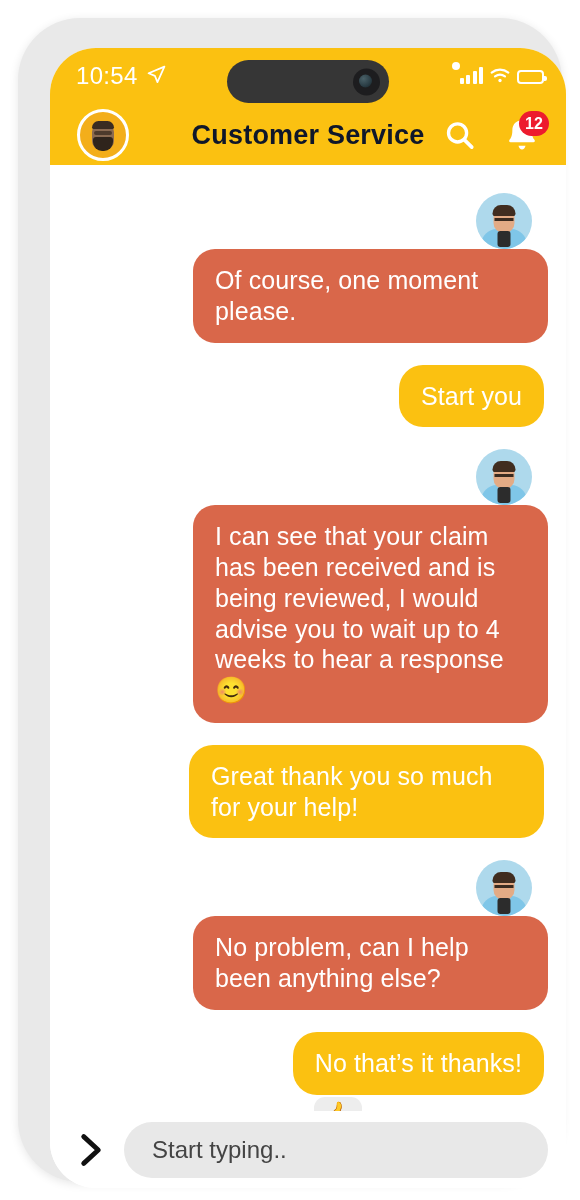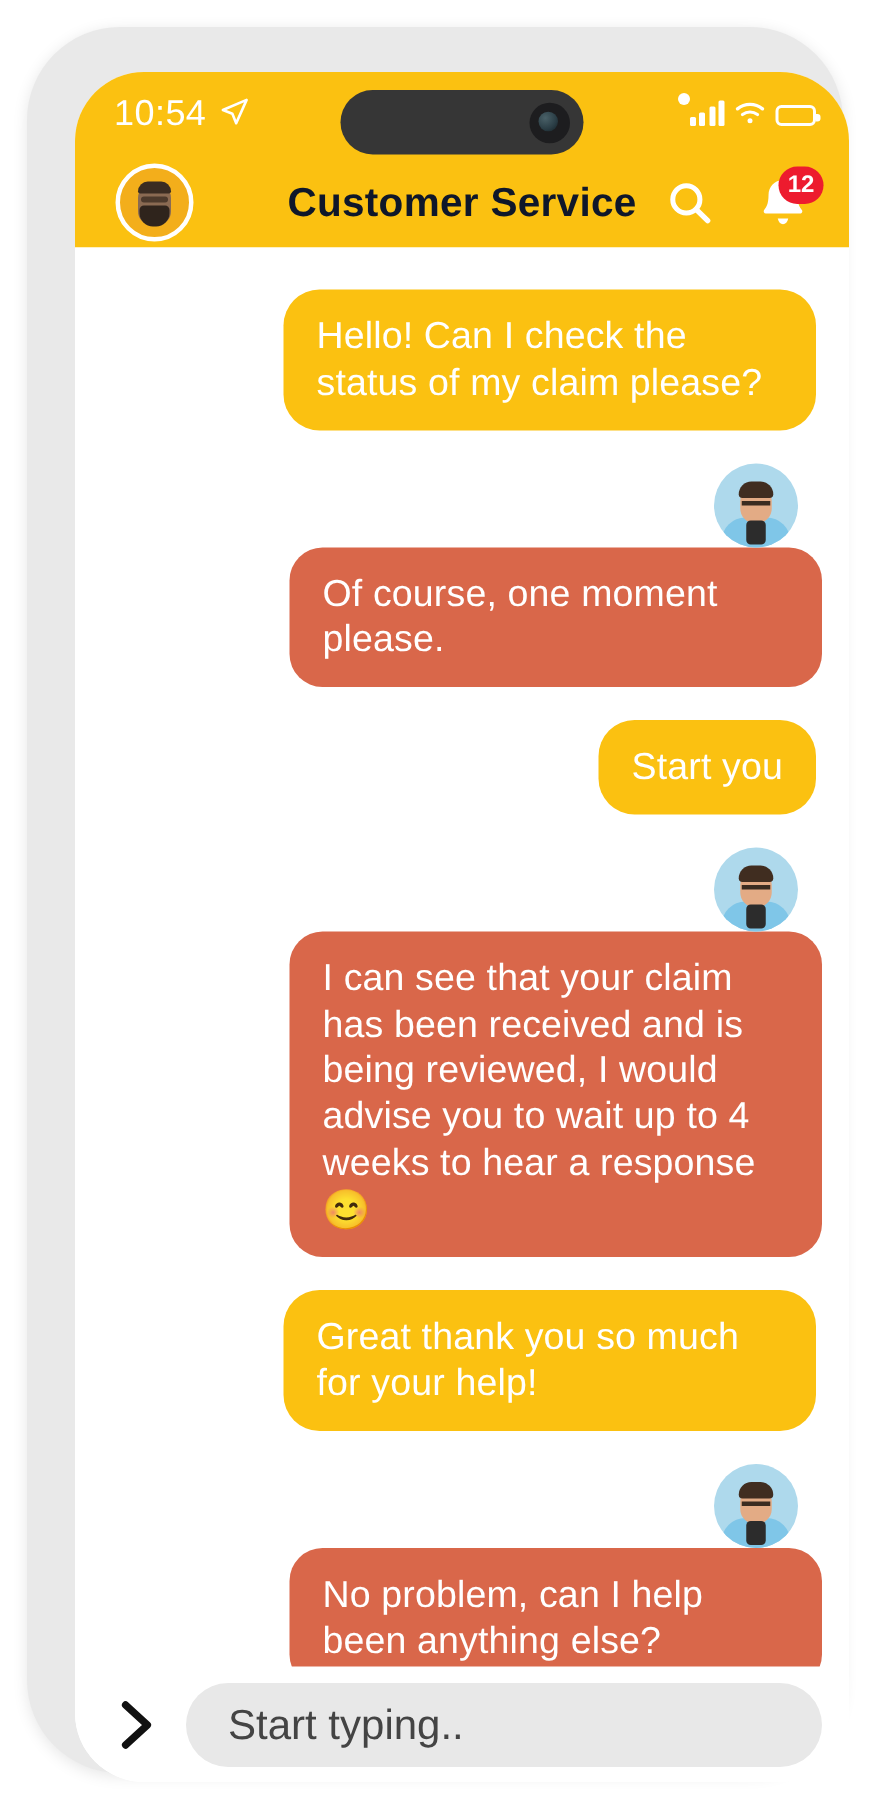--- a/index.html
+++ b/index.html
@@ -320,21 +320,21 @@
   }
   .text-input {
     flex: 1 1 auto;
     height: 56px;
     background: #e8e8e8;
     border-radius: 28px;
     border: none;
     outline: none;
     padding: 0 28px;
     font-family: "Liberation Sans", sans-serif;
-    font-size: 28px;
+    font-size: 24px;
     color: #3d3d3d;
   }
   .text-input::placeholder { color: #444444; }
 </style>
 </head>
 <body>
 
 <div class="phone-frame">
   <div class="phone-screen">
 
@@ -391,23 +391,20 @@
             <path d="M12 2.2c-3.9 0-6.6 2.9-6.6 6.7 0 4.4-1.2 5.8-2 6.8-.5.6-.1 1.6.8 1.6h15.6c.9 0 1.3-1 .8-1.6-.8-1-2-2.4-2-6.8 0-3.8-2.7-6.7-6.6-6.7z" fill="#ffffff"></path>
             <path d="M9.6 19.6c.3 1.6 1.3 2.6 2.4 2.6s2.1-1 2.4-2.6z" fill="#ffffff"></path>
           </svg>
           <span class="bell-badge">12</span>
         </div>
       </div>
     </div>
 
     <div class="chat-area">
 
-      <div class="msg-row out">
-        <div class="bubble out">Hello! Can I check the status of my claim please?</div>
-      </div>
 
       <div class="msg-row in">
         <div class="chat-avatar">
           <span class="shirt"></span>
             <span class="head"></span>
           <span class="hair"></span>
             <span class="glasses"></span>
           <span class="phone-obj"></span>
         </div>
         <div class="bubble in">Of course, one moment please.</div>
@@ -436,20 +433,23 @@
         <div class="chat-avatar">
           <span class="shirt"></span>
             <span class="head"></span>
           <span class="hair"></span>
             <span class="glasses"></span>
           <span class="phone-obj"></span>
         </div>
         <div class="bubble in">No problem, can I help been anything else?</div>
       </div>
 
+      <div class="msg-row out" style="margin-bottom:10px;">
+        <div class="bubble out">No that’s it thanks!</div>
+      </div>
 
       <div class="reaction-row">
         <div class="reaction-chip">👍</div>
       </div>
     </div>
 
     <div class="input-bar">
       <svg class="send-chevron" viewBox="0 0 24 28">
         <path d="M6 3 18 14 6 25" fill="none" stroke="#111111" stroke-width="4" stroke-linecap="round" stroke-linejoin="round"></path>
       </svg>

